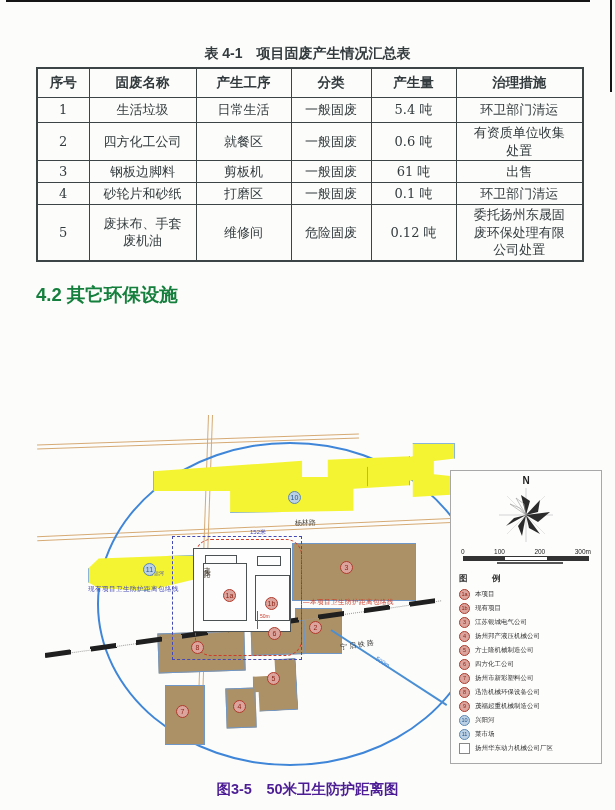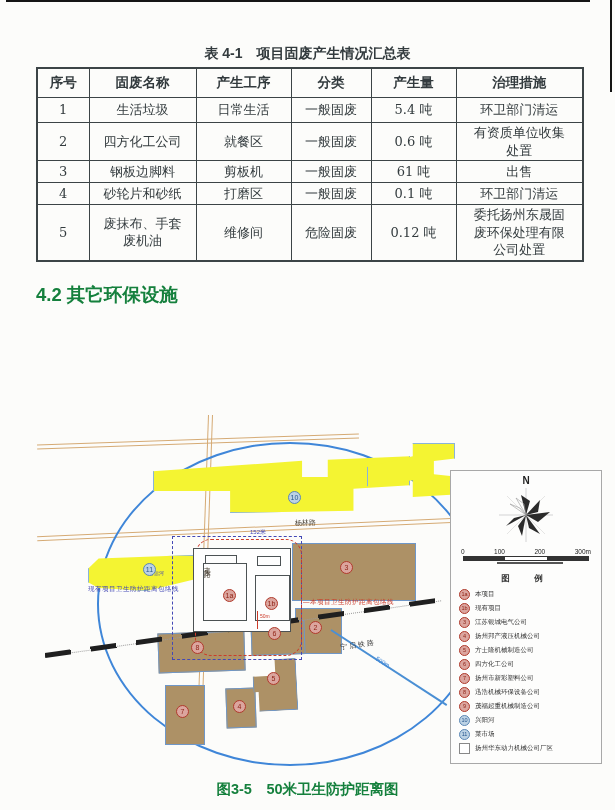--- a/index.html
+++ b/index.html
@@ -53,30 +53,30 @@
   
   .legend{position:absolute;left:405px;top:55px;width:152px;height:294px;border:1px solid #a8a8a8;
           background:#fdfdfc;box-sizing:border-box;padding:4px 8px;}
   .n-label{text-align:center;font-family:"Liberation Sans",sans-serif;font-weight:bold;font-size:10px;color:#222;}
   .compass{display:block;margin:0 auto;}
   .ticks{display:flex;justify-content:space-between;font-size:6.5px;font-family:"Liberation Sans",sans-serif;
          margin:4px 2px 1px 2px;color:#222;}
   .bar{height:3px;border:1px solid #333;margin:0 4px;
        background:linear-gradient(90deg,#333 0 33.3%,#fff 33.3% 66.6%,#333 66.6% 100%);}
   .bar2{height:2px;margin:1px 30px 0 38px;background:#555;}
-  .leg-title{text-align:center;font-family:"Liberation Sans",sans-serif;font-weight:bold;font-size:8.5px;
+  .leg-title{text-align:left;font-family:"Liberation Sans",sans-serif;font-weight:bold;font-size:8.5px;
              letter-spacing:8px;margin:9px 0 5px 0;color:#333;}
   .leg-item{display:flex;align-items:flex-start;gap:5px;margin:4px 0;font-size:6.5px;
             font-family:"Liberation Sans",sans-serif;color:#333;line-height:1.25;}
   .leg-ic{flex:0 0 auto;width:11px;height:11px;border-radius:50%;display:flex;align-items:center;
           justify-content:center;font-size:5.5px;box-sizing:border-box;margin-top:-1px;}
   .leg-ic.sq{border-radius:0;background:#fff;border:1px solid #888;color:transparent;}
 
   .caption{position:absolute;top:780px;left:0;width:615px;text-align:center;
-           font-family:"Liberation Sans",sans-serif;font-weight:bold;font-size:14.5px;color:#15803d;}
+           font-family:"Liberation Sans",sans-serif;font-weight:bold;font-size:14.5px;color:#4c1d95;}
 </style>
 </head>
 <body>
 
 <div class="page">
   <div class="scan-top"></div>
   <div class="scan-right"></div>
 
 
   <div class="tbl-title">表 4-1　项目固废产生情况汇总表</div>

